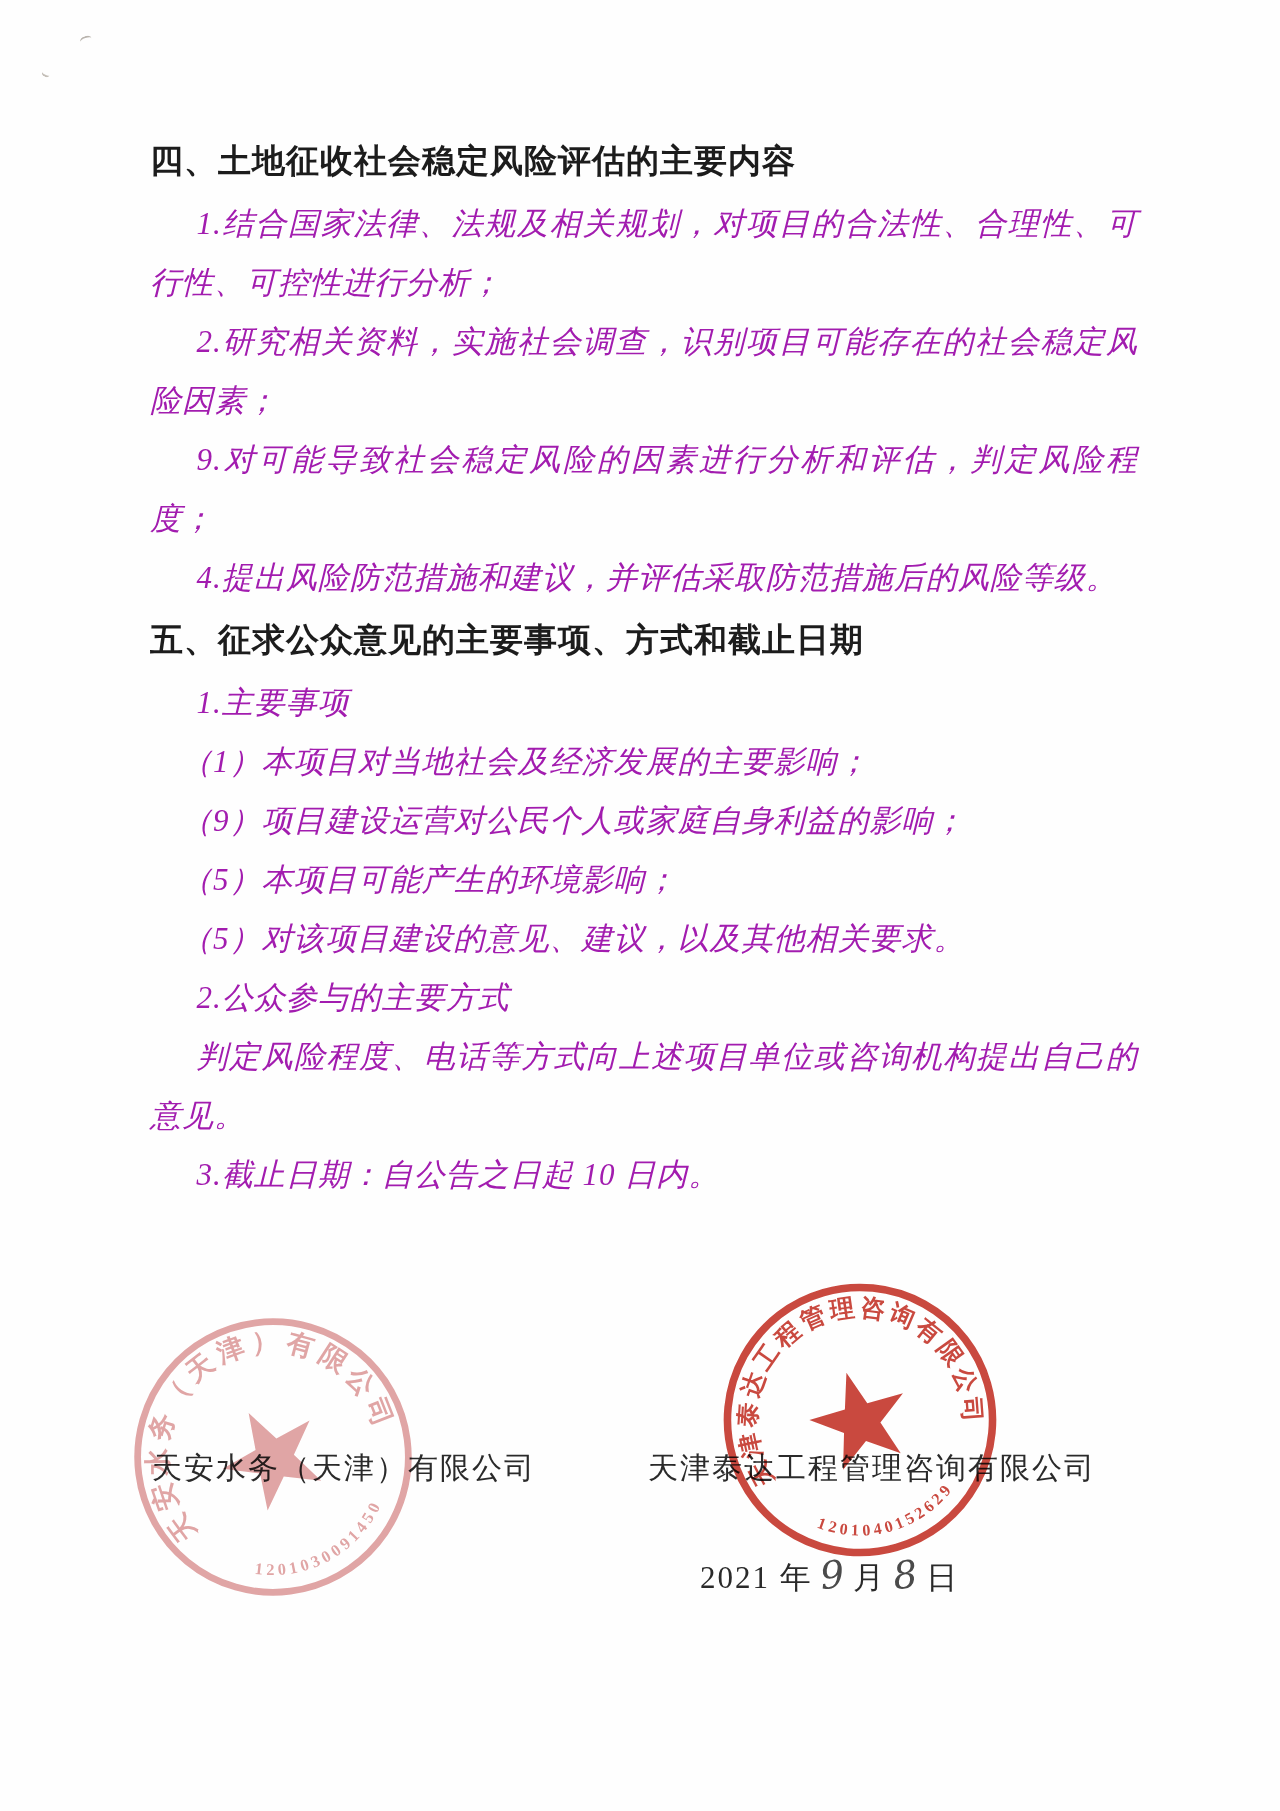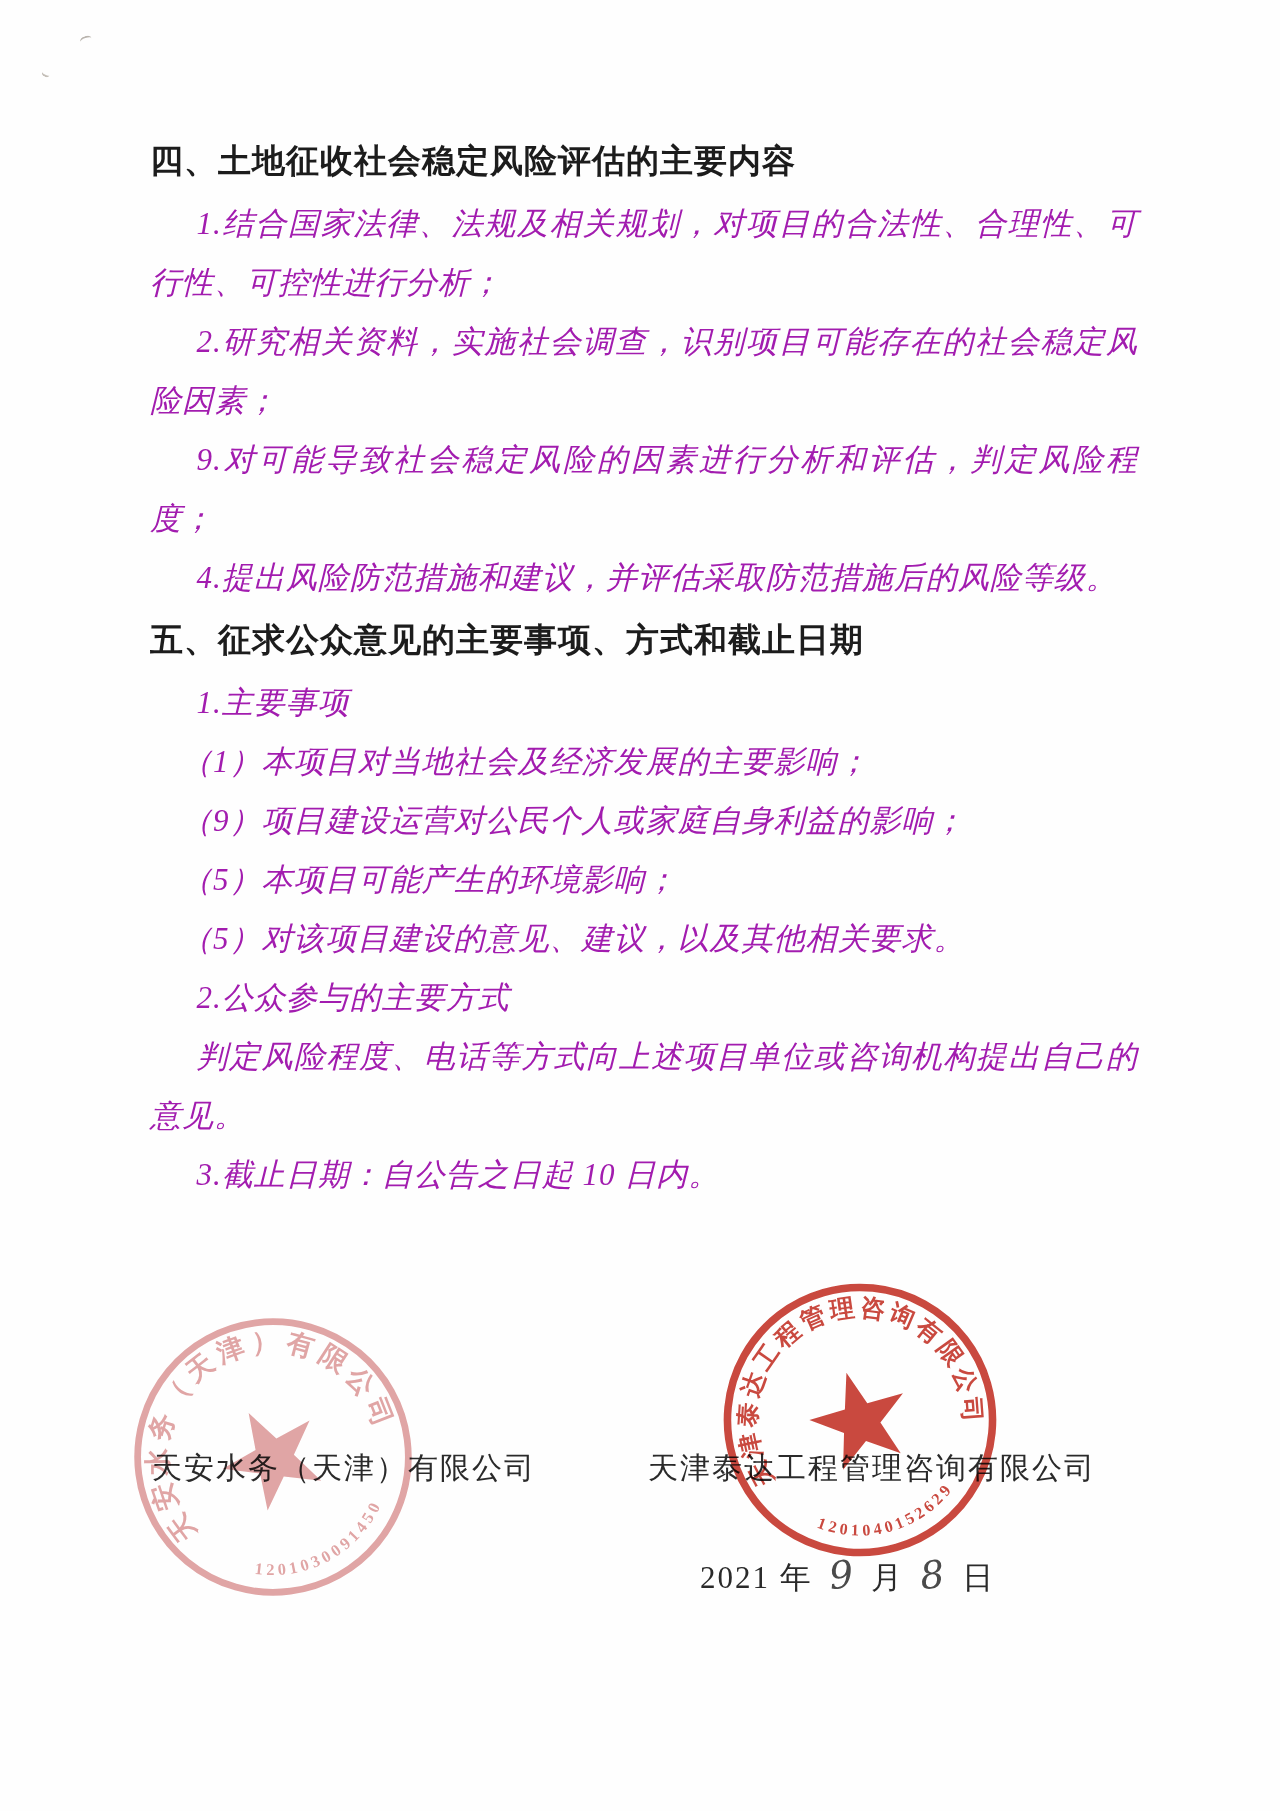--- a/index.html
+++ b/index.html
@@ -44,21 +44,21 @@
   .company{
     position:absolute;
     font-size:30px;letter-spacing:2px;color:#2a2a2a;white-space:nowrap;
   }
   .company.left{left:152px;}
   .company.right{left:648px;}
 
   .date-line{
     position:absolute;left:700px;top:1556px;
     font-size:31px;color:#2a2a2a;letter-spacing:2px;
-    display:flex;align-items:baseline;gap:14px;white-space:nowrap;
+    display:flex;align-items:baseline;gap:5px;white-space:nowrap;
   }
   .hand{
     font-family:"DejaVu Serif",serif;
     font-style:italic;
     font-size:38px;
     color:#4a4a4a;
     transform:rotate(-6deg);
     line-height:1;
     padding:0 2px;
   }

